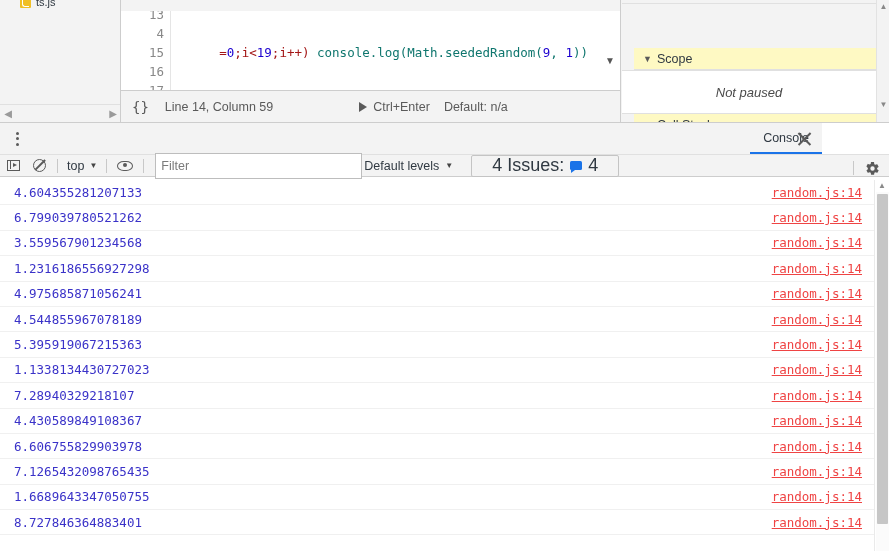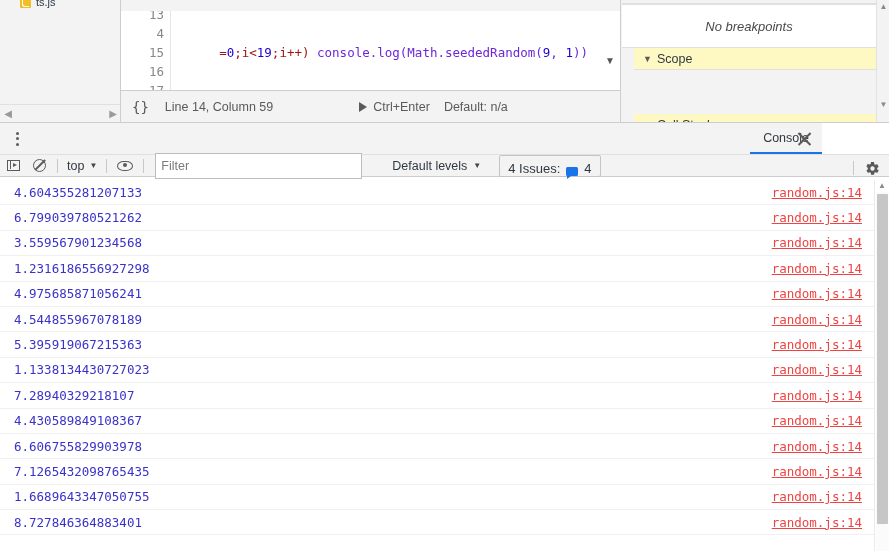--- a/index.html
+++ b/index.html
@@ -115,21 +115,21 @@
     left: 53px;
     height: 19px;
     line-height: 19px;
     white-space: pre;
     font-family: "DejaVu Sans Mono", monospace;
     font-size: 12.5px;
     color: #222222;
   }
   .tok-num { color: #1c00cf; }
   .tok-punc { color: #a31515; }
-  .tok-plain { color: #6d28d9; }
+  .tok-plain { color: #0f766e; }
 
   .editor-hscroll {
     position: absolute;
     left: 51px; bottom: 16px;
     width: 448px; height: 15px;
     background: #ffffff;
     border-top: 1px solid #eee;
   }
   .editor-hscroll .thumb {
     position: absolute;
@@ -425,40 +425,40 @@
     box-sizing: border-box;
     font-family: "Liberation Sans", sans-serif;
     font-size: 12.5px;
     color: #303942;
     padding: 12px 5px;
     outline: none;
     flex: none;
   }
   .filter-input::placeholder { color: #7a7a7a; }
   .levels-dd {
-    margin-left: 30px;
+    margin-left: 2px;
     display: flex;
     align-items: center;
     gap: 6px;
     font-size: 12.5px;
     color: #303942;
     cursor: pointer;
     flex: none;
   }
   .issues-btn {
     margin-left: 18px;
     height: 20px;
     border: 1px solid #c4c4c4;
     border-radius: 2px;
     background: #f3f3f3;
     display: flex;
-    align-items: flex-end;
+    align-items: center;
     gap: 6px;
-    padding: 0 8px;
-    font-size: 13px;
+    padding: 0 20px;
+    font-size: 18px;
     color: #303942;
     cursor: pointer;
     flex: none;
   }
   .issue-chip {
     width: 12px; height: 9px;
     background: #1a73e8;
     border-radius: 1.5px;
     position: relative;
   }
@@ -589,24 +589,24 @@
     <span class="status-pos">Line 14, Column 59</span>
     <span class="status-run">
       <span class="play-tri"></span>
       <span>Ctrl+Enter</span>
     </span>
     <span class="status-cov">Default: n/a</span>
   </div>
 
   <div class="debugpanel">
     <div class="dbg-topbit"></div>
-    <div class="dbg-empty" style="top:4px;">No breakpoints</div>
     <div class="dbg-header" style="top:48px;">
       <span class="tri">▼</span><span>Scope</span>
     </div>
+    <div class="dbg-empty" style="top:70px;">Not paused</div>
     <div class="dbg-header" style="top:114px;border-bottom:none;">
       <span class="tri">▼</span><span>Call Stack</span>
     </div>
     <div class="dbg-vscroll">
       <div class="arrow" style="top:2px;">▲</div>
       <div class="arrow" style="top:100px;">▼</div>
     </div>
   </div>
 </div>
 

